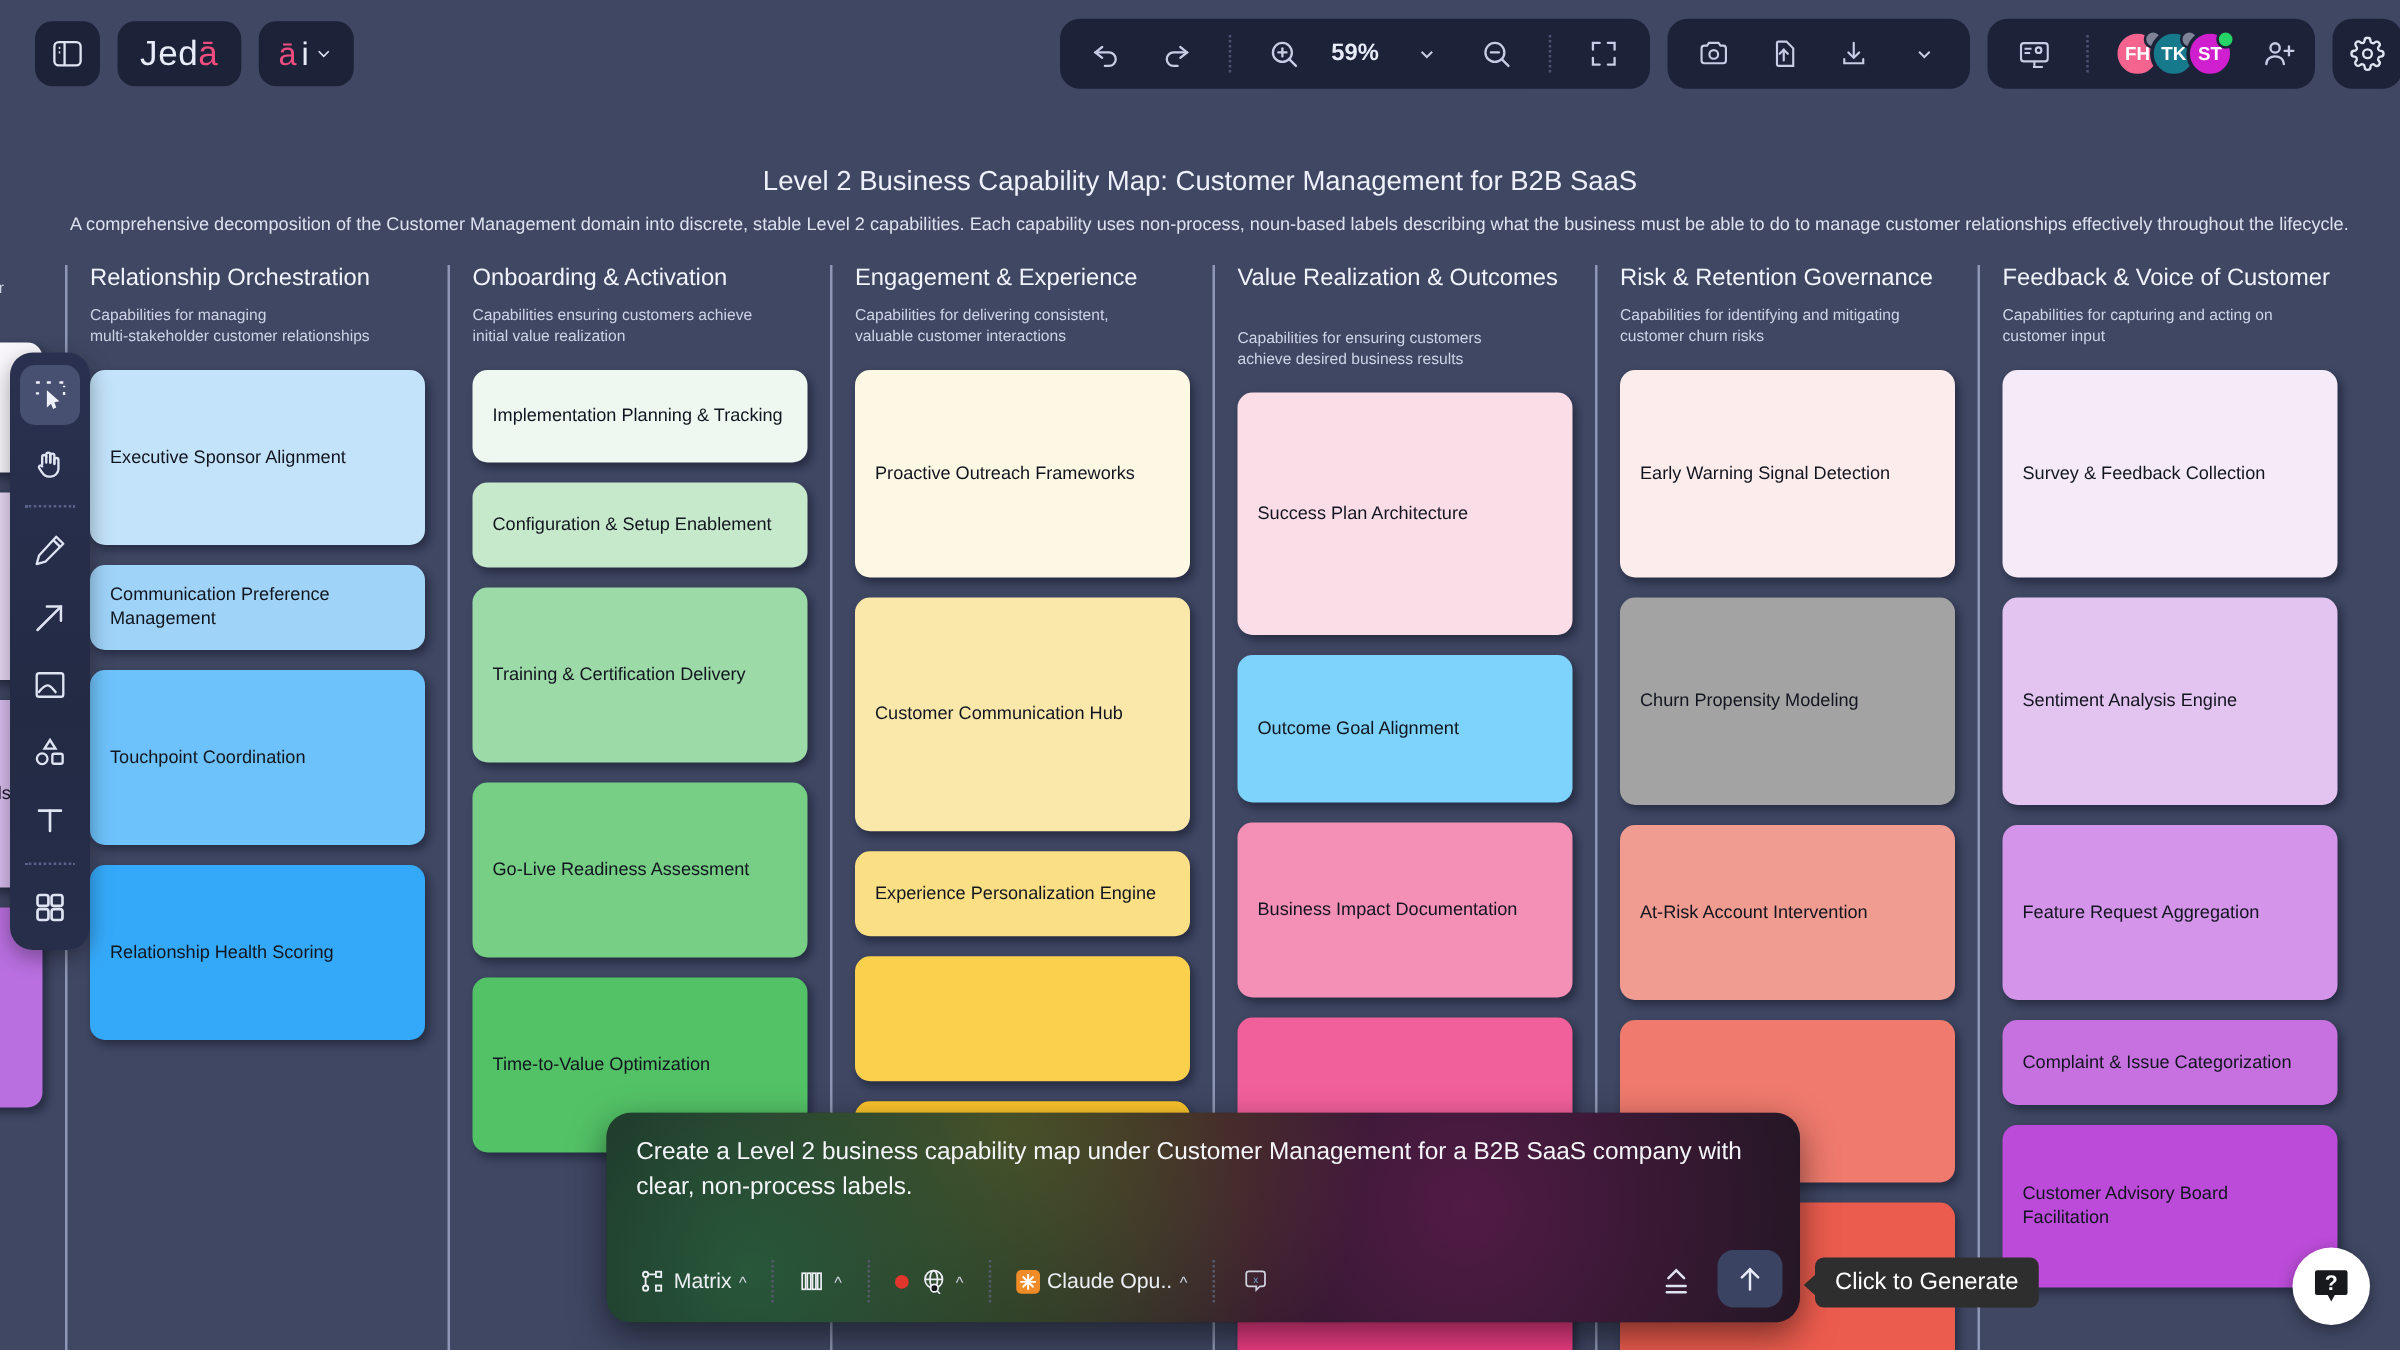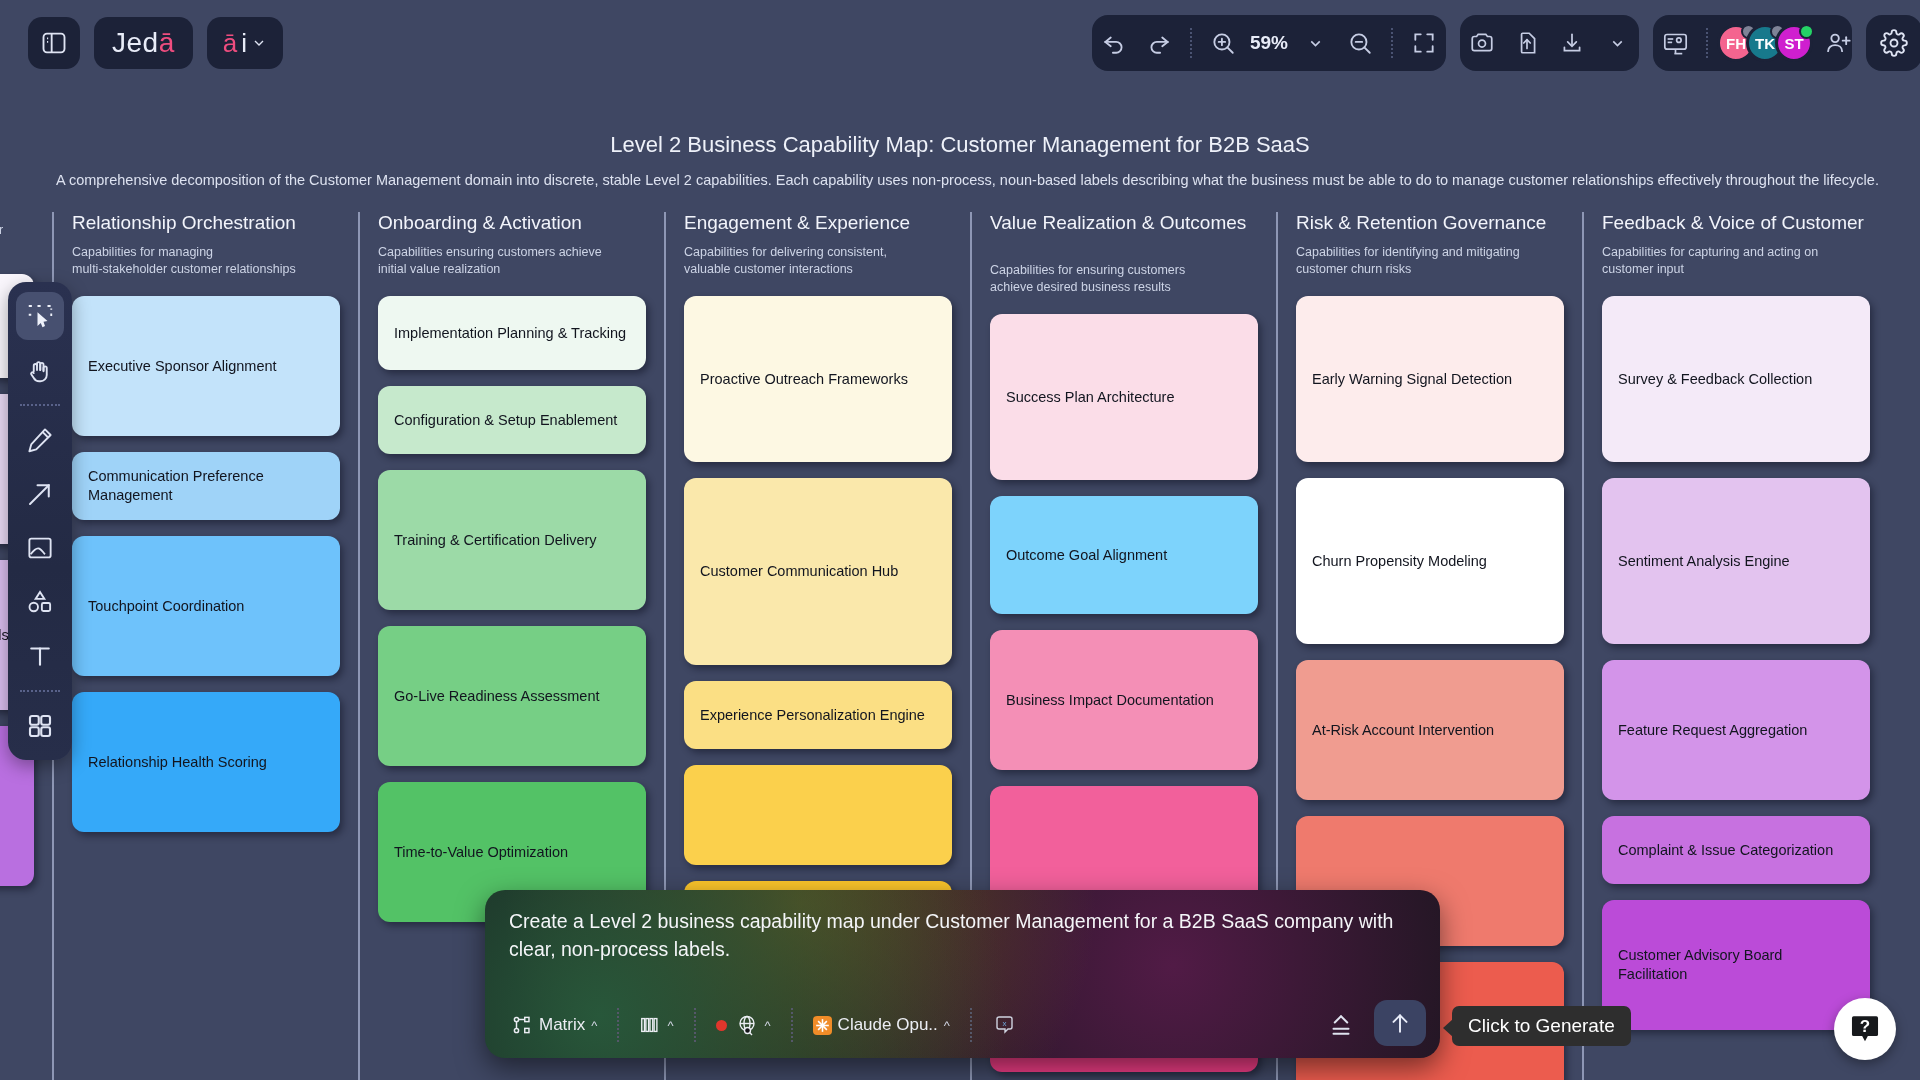--- a/index.html
+++ b/index.html
@@ -38,21 +38,21 @@
   }
   .ai-text { font-size: 26px; color: #ef4d7f; }
   .ai-i { color: #e8ecf8; }
 
   .tb-right {
     margin-left: auto; display: flex; align-items: center; gap: 14px;
     padding-right: 14px;
   }
   .group {
     height: 56px; border-radius: 16px; background: #1c2238;
-    display: flex; align-items: center; padding: 0 0; gap: 1px;
+    display: flex; align-items: center; padding: 0 15px; gap: 12px;
   }
   .g-item {
     height: 44px; min-width: 44px; border-radius: 10px;
     display: flex; align-items: center; justify-content: center;
     cursor: pointer; padding: 0 6px; color: #c6cde4;
   }
   .vsep { width: 0; height: 30px; border-left: 2px dotted #4a5372; margin: 0 8px; }
   .zoomlabel { font-size: 19px; font-weight: bold; color: #e8ecf8; padding: 0 4px; }
 
   .avatars { display: flex; align-items: center; }
@@ -252,21 +252,21 @@
           <span></span>
         </div>
         <div class="card" style="background: rgb(251, 197, 43); height: 140px;">
           <span>Engagement Frequency Optimization</span>
         </div>
       </div>
       <div class="col" style="width: 306px; min-width: 306px;">
         <div class="col-title">Value Realization &amp; Outcomes</div>
         <div class="col-sub" style="white-space: pre-line; margin-top: 28px;">Capabilities for ensuring customers
 achieve desired business results</div>
-        <div class="card" style="background: rgb(251, 221, 232); height: 166px;">
+        <div class="card" style="background: rgb(251, 221, 232); height: 194px;">
           <span>Success Plan Architecture</span>
         </div>
         <div class="card" style="background: #7dd3fc; height: 118px;">
           <span>Outcome Goal Alignment</span>
         </div>
         <div class="card" style="background: rgb(244, 143, 182); height: 140px;">
           <span>Business Impact Documentation</span>
         </div>
         <div class="card" style="background: rgb(242, 96, 155); height: 130px;">
           <span></span>
@@ -275,21 +275,21 @@
           <span></span>
         </div>
       </div>
       <div class="col" style="width: 306px; min-width: 306px;">
         <div class="col-title">Risk &amp; Retention Governance</div>
         <div class="col-sub" style="white-space: pre-line;">Capabilities for identifying and mitigating
 customer churn risks</div>
         <div class="card" style="background: rgb(253, 236, 236); height: 166px;">
           <span>Early Warning Signal Detection</span>
         </div>
-        <div class="card" style="background: #ffffff; height: 166px;">
+        <div class="card" style="background: #a3a3a3; height: 166px;">
           <span>Churn Propensity Modeling</span>
         </div>
         <div class="card" style="background: rgb(240, 156, 144); height: 140px;">
           <span>At-Risk Account Intervention</span>
         </div>
         <div class="card" style="background: rgb(239, 122, 109); height: 130px;">
           <span></span>
         </div>
         <div class="card" style="background: rgb(236, 92, 78); height: 140px;">
           <span></span>

